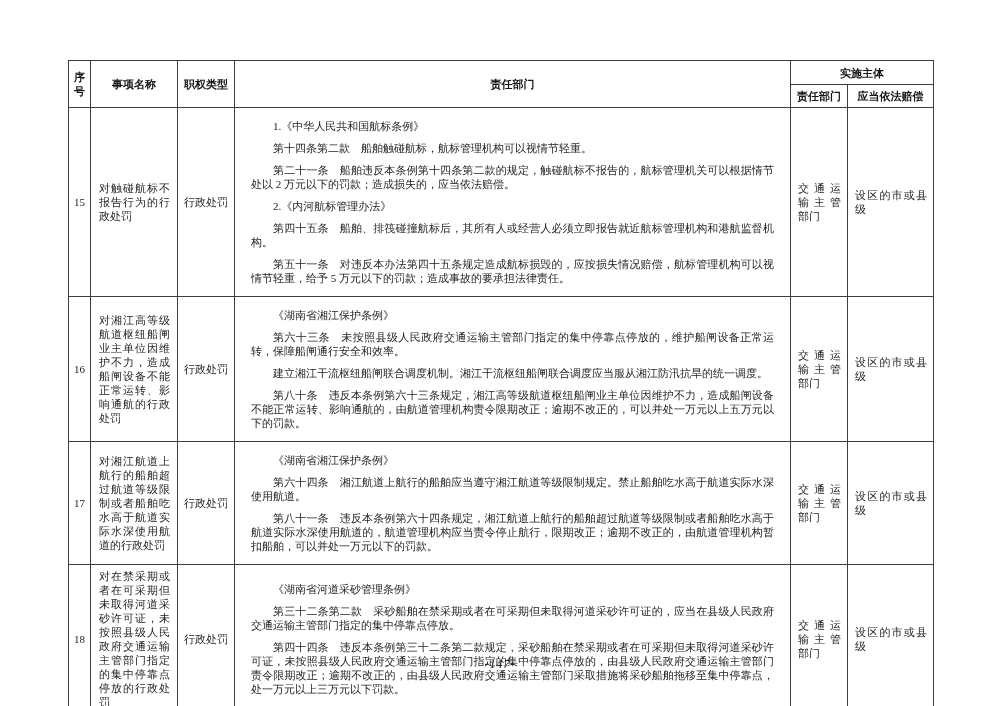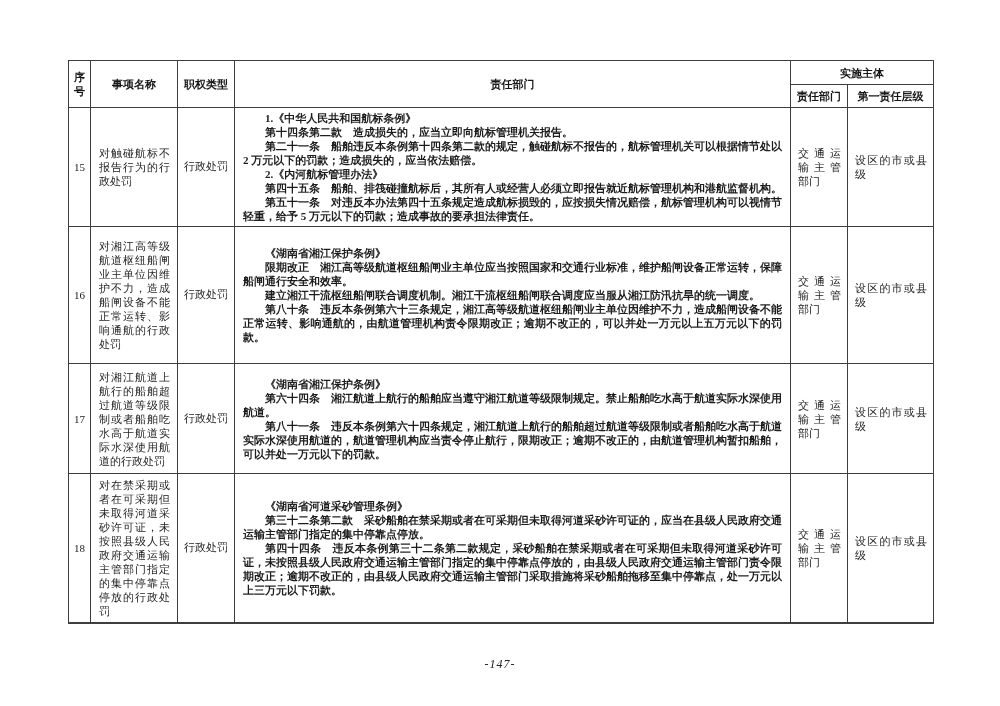--- a/index.html
+++ b/index.html
@@ -31,23 +31,23 @@
   .authority thead tr:nth-child(2) { height:23px; }
 
   .authority tbody tr:nth-child(1) { height:113px; }
   .authority tbody tr:nth-child(2) { height:137px; }
   .authority tbody tr:nth-child(3) { height:110px; }
   .authority tbody tr:nth-child(4) { height:127px; }
   .authority tbody tr:last-child td { border-bottom-width:2px; }
 
   td.seq  { text-align:center; padding:2px 1px; }
   td.name { text-align:justify; padding:4px 7px 4px 8px; }
-  td.type { text-align:center; padding:2px 3px;font-family:Liberation Mono, monospace; }
+  td.type { text-align:center; padding:2px 3px; }
   td.basis { padding:3px 8px; }
-  td.basis p { margin:0; text-indent:2em; text-align:justify;font-weight:bold; }
+  td.basis p { margin:8px; text-indent:2em; text-align:justify; }
   td.dept, td.level { padding:4px 6px 4px 7px; text-align:justify; }
 
   .page-number {
     position:absolute; left:0; top:657px; width:100%;
     text-align:center; font-size:12px; color:#222;
     letter-spacing:1px;
     font-style:italic;
   }
 </style>
 </head>
@@ -66,46 +66,46 @@
     <thead>
       <tr>
         <th rowspan="2">序号</th>
         <th rowspan="2">事项名称</th>
         <th rowspan="2">职权类型</th>
         <th rowspan="2">责任部门</th>
         <th colspan="2">实施主体</th>
       </tr>
       <tr>
         <th>责任部门</th>
-        <th>第一责任层级</th>
+        <th>应当依法赔偿</th>
       </tr>
     </thead>
     <tbody id="table-body">
         <tr>
           <td class="seq">15</td>
           <td class="name">对触碰航标不报告行为的行政处罚</td>
           <td class="type">行政处罚</td>
           <td class="basis">
             <p>1.《中华人民共和国航标条例》</p>
-            <p>第十四条第二款　造成损失的，应当立即向航标管理机关报告。</p>
+            <p>第十四条第二款　船舶触碰航标，航标管理机构可以视情节轻重。</p>
             <p>第二十一条　船舶违反本条例第十四条第二款的规定，触碰航标不报告的，航标管理机关可以根据情节处以 2 万元以下的罚款；造成损失的，应当依法赔偿。</p>
             <p>2.《内河航标管理办法》</p>
             <p>第四十五条　船舶、排筏碰撞航标后，其所有人或经营人必须立即报告就近航标管理机构和港航监督机构。</p>
             <p>第五十一条　对违反本办法第四十五条规定造成航标损毁的，应按损失情况赔偿，航标管理机构可以视情节轻重，给予 5 万元以下的罚款；造成事故的要承担法律责任。</p>
           </td>
           <td class="dept">交通运输主管部门</td>
           <td class="level">设区的市或县级</td>
         </tr>
         <tr>
           <td class="seq">16</td>
           <td class="name">对湘江高等级航道枢纽船闸业主单位因维护不力，造成船闸设备不能正常运转、影响通航的行政处罚</td>
           <td class="type">行政处罚</td>
           <td class="basis">
             <p>《湖南省湘江保护条例》</p>
-            <p>限期改正　湘江高等级航道枢纽船闸业主单位应当按照国家和交通行业标准，维护船闸设备正常运转，保障船闸通行安全和效率。</p>
+            <p>第六十三条　未按照县级人民政府交通运输主管部门指定的集中停靠点停放的，维护船闸设备正常运转，保障船闸通行安全和效率。</p>
             <p>建立湘江干流枢纽船闸联合调度机制。湘江干流枢纽船闸联合调度应当服从湘江防汛抗旱的统一调度。</p>
             <p>第八十条　违反本条例第六十三条规定，湘江高等级航道枢纽船闸业主单位因维护不力，造成船闸设备不能正常运转、影响通航的，由航道管理机构责令限期改正；逾期不改正的，可以并处一万元以上五万元以下的罚款。</p>
           </td>
           <td class="dept">交通运输主管部门</td>
           <td class="level">设区的市或县级</td>
         </tr>
         <tr>
           <td class="seq">17</td>
           <td class="name">对湘江航道上航行的船舶超过航道等级限制或者船舶吃水高于航道实际水深使用航道的行政处罚</td>
           <td class="type">行政处罚</td>

